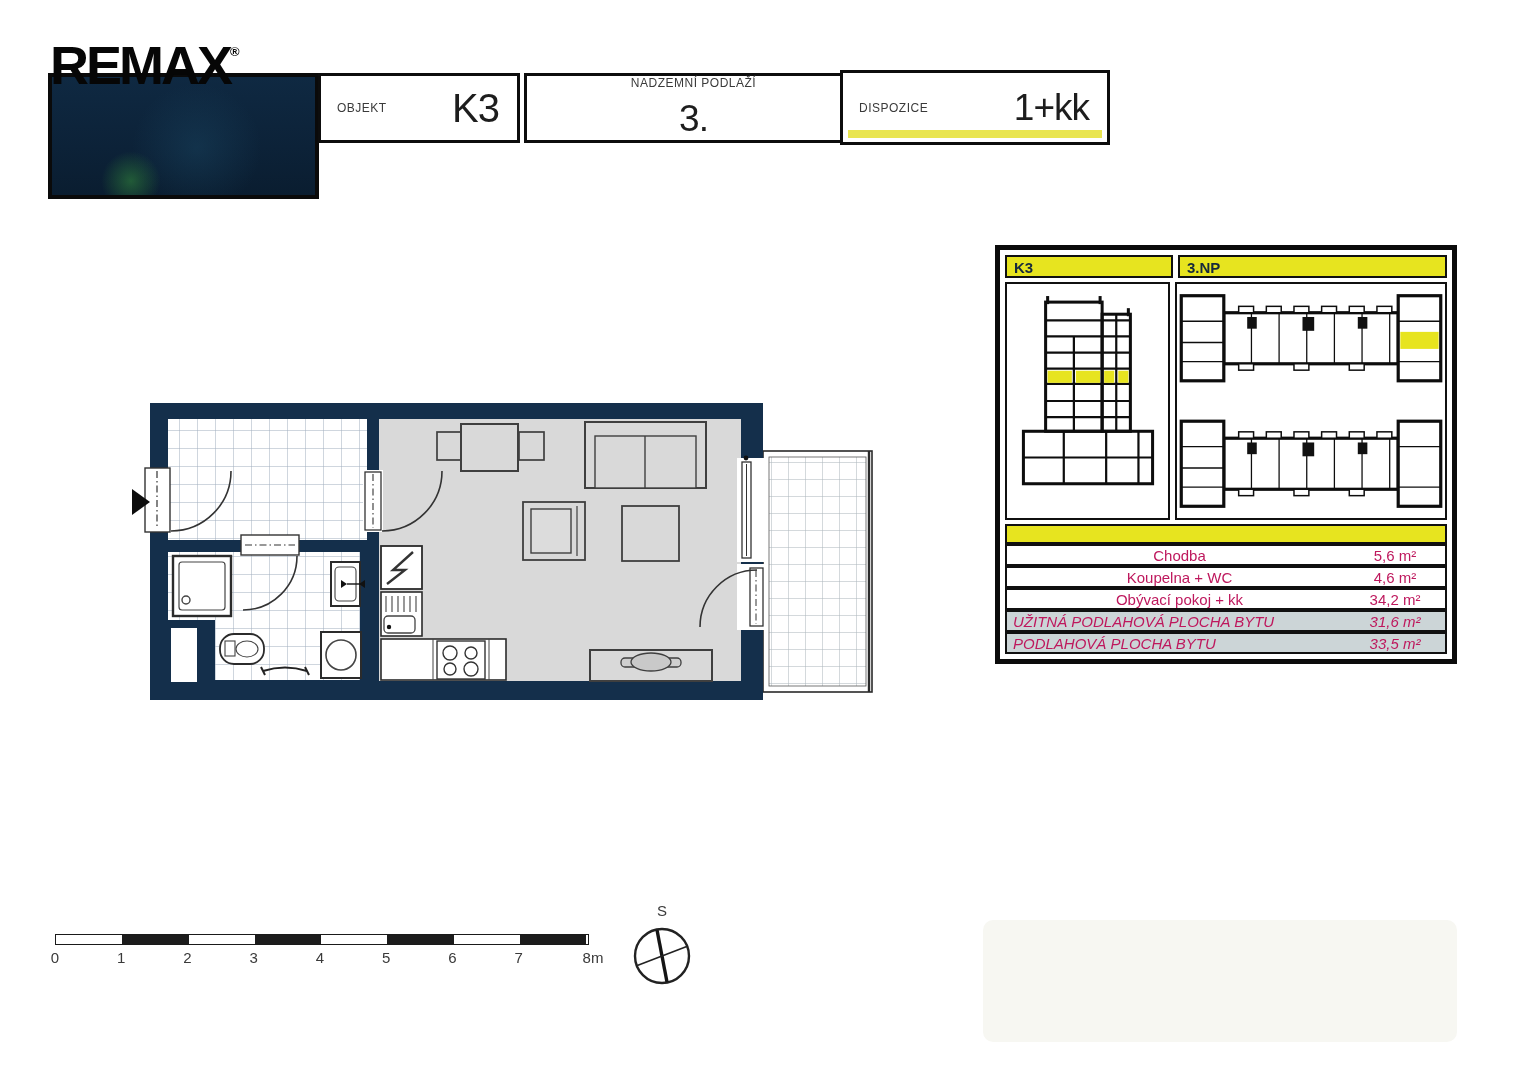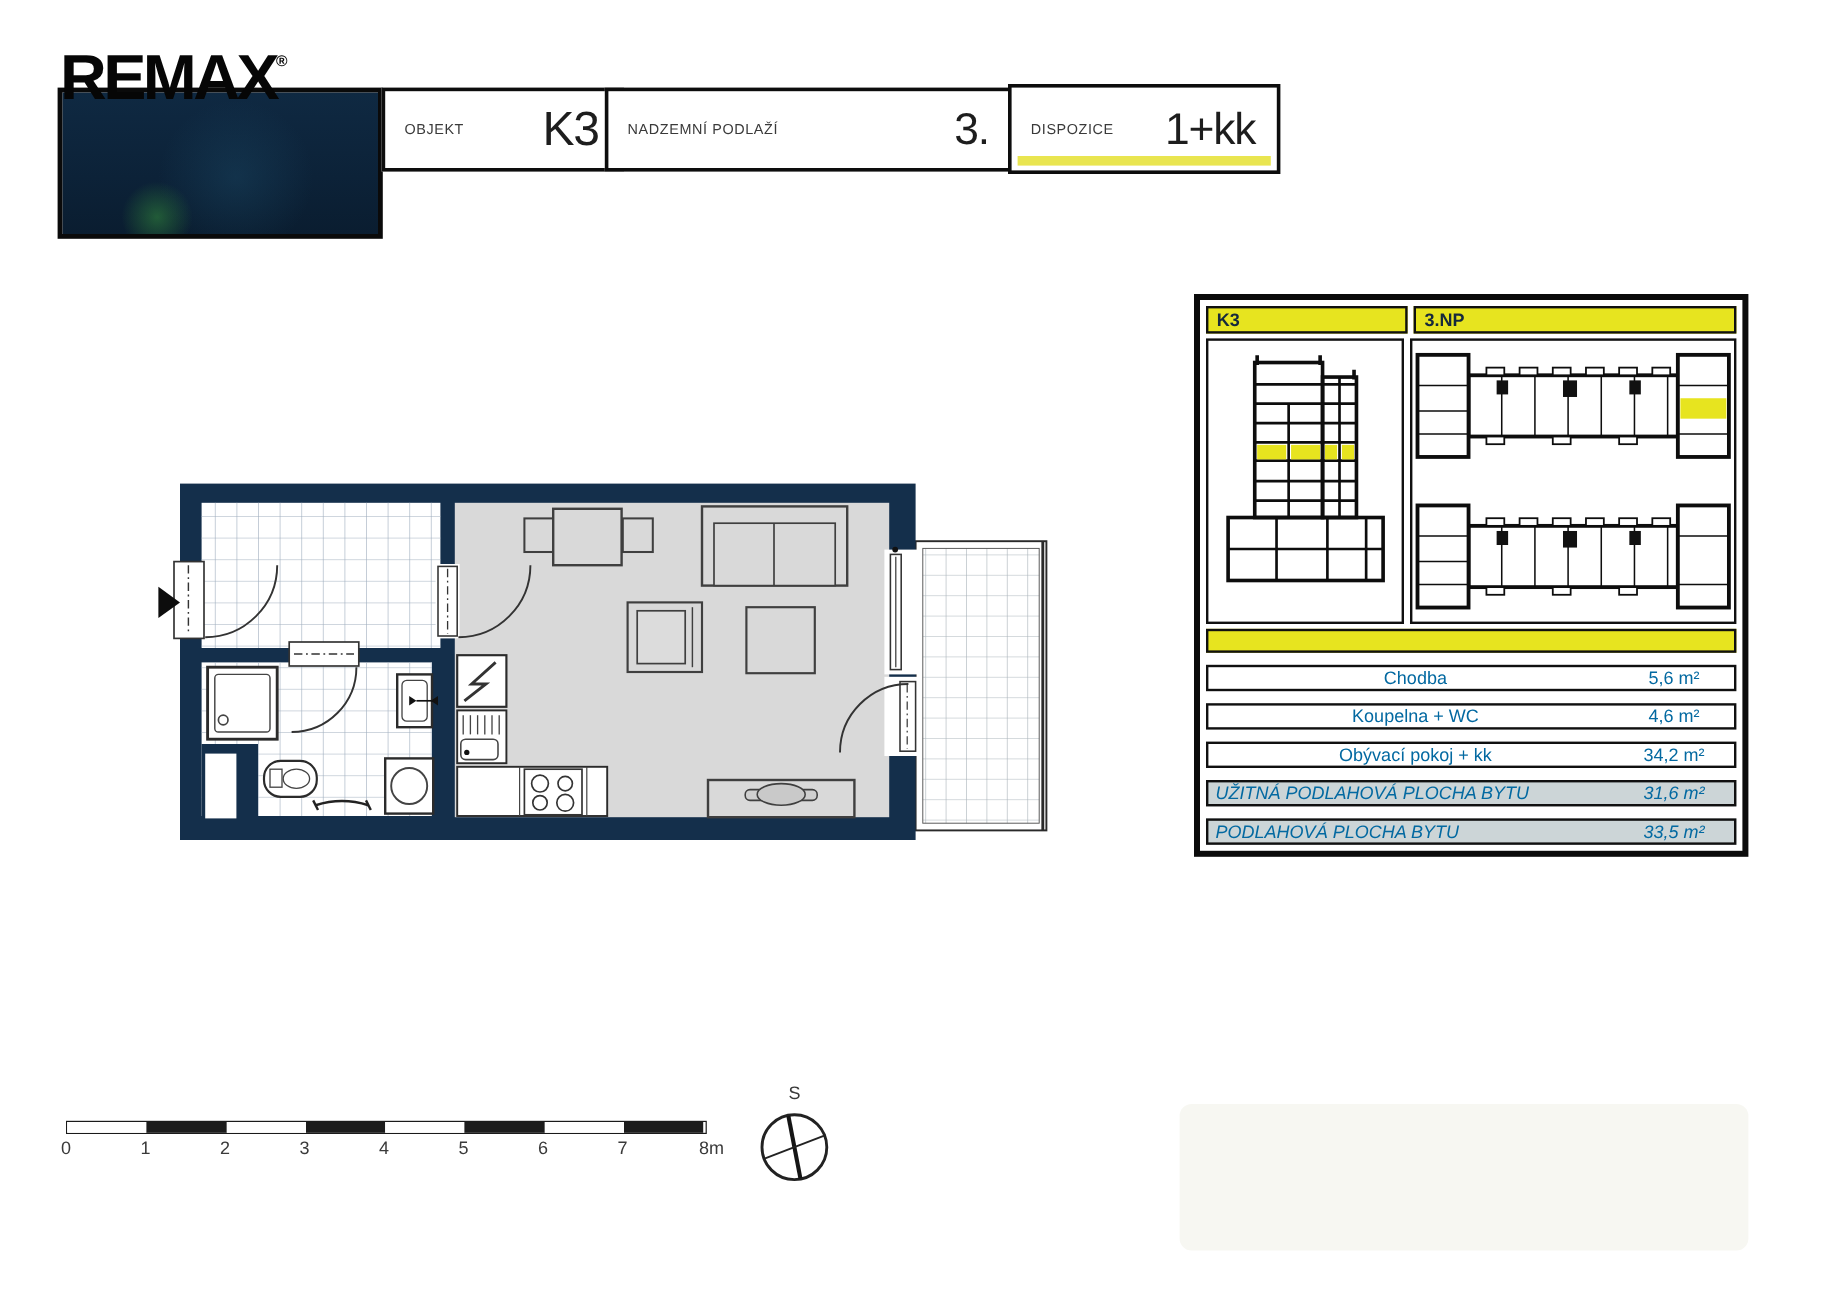--- a/index.html
+++ b/index.html
@@ -13,39 +13,39 @@
     background:
       radial-gradient(circle at 30% 88%, rgba(52,140,60,.55) 0%, rgba(52,140,60,0) 14%),
       radial-gradient(circle at 55% 60%, rgba(30,80,110,.35) 0%, rgba(30,80,110,0) 40%),
       linear-gradient(180deg,#0f2942 0%, #0c2238 60%, #0a1d30 100%);}
   .hbox{position:absolute;top:73px;height:70px;border:3px solid #0d0d0d;background:#fff;box-sizing:border-box;
     display:flex;align-items:center;justify-content:space-between;padding:0 18px 0 16px;z-index:2;}
   .hbox .lab{font-size:12px;color:#3a3a3a;letter-spacing:.5px;}
   .hbox .val{font-size:37px;color:#1d1d1d;letter-spacing:-1px;}
   #hbox-objekt{left:318px;width:202px;}
   #hbox-objekt .val{font-size:40px;}
-  #hbox-podlazi{left:504px;width:341px;}
-  #hbox-dispozice{left:840px;top:70px;width:227px;height:75px;}
+  #hbox-podlazi{left:524px;width:341px;flex-direction:column;}
+  #hbox-dispozice{left:840px;top:70px;width:270px;height:75px;}
   .yellow-underline{position:absolute;left:5px;right:5px;bottom:4px;height:8px;background:#e9e550;}
 
   
   .panel{position:absolute;left:995px;top:245px;width:462px;border:5px solid #0b0b0b;background:#fff;
     box-sizing:border-box;padding:5px;display:flex;flex-direction:column;}
   .p-head{display:flex;gap:5px;height:23px;}
   .p-ycell{background:#e7e41f;border:2px solid #101010;box-sizing:border-box;font-size:15px;font-weight:bold;
     color:#16293c;padding:2px 0 0 7px;}
   .p-ycell.c1{width:168px;}
   .p-ycell.c2{flex:1;}
   .p-draw{display:flex;gap:5px;height:238px;margin-top:4px;}
   .p-dcell{border:2px solid #101010;box-sizing:border-box;background:#fff;display:flex;align-items:center;justify-content:center;}
   .p-dcell.c1{width:168px;}
   .p-dcell.c2{flex:1;}
   .p-bar{height:20px;background:#e7e41f;border:2px solid #101010;box-sizing:border-box;margin-top:4px;}
-  .p-row{height:22px;border:2px solid #101010;box-sizing:border-box;margin-top:10px;display:flex;align-items:center;
-    font-size:15px;color:#0369a1;background:#fff;}
+  .p-row{height:22px;border:2px solid #101010;box-sizing:border-box;margin-top:0;display:flex;align-items:center;
+    font-size:15px;color:#be185d;background:#fff;}
   .p-row .lbl{flex:1;text-align:center;white-space:nowrap;}
   .p-row .val{width:86px;text-align:center;padding-right:7px;white-space:nowrap;}
   .p-row.em{background:#ccd5d7;font-style:italic;}
   .p-row.em .lbl{text-align:left;padding-left:6px;}
 
   
   .plan{position:absolute;left:125px;top:394px;z-index:1;}
 
   
   .scale{position:absolute;left:55px;top:934px;width:534px;}

